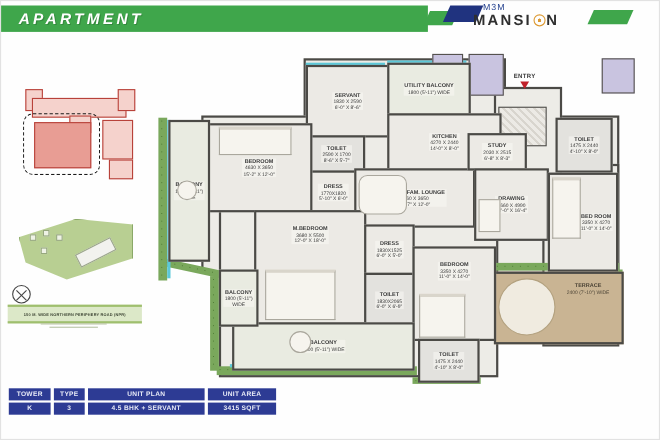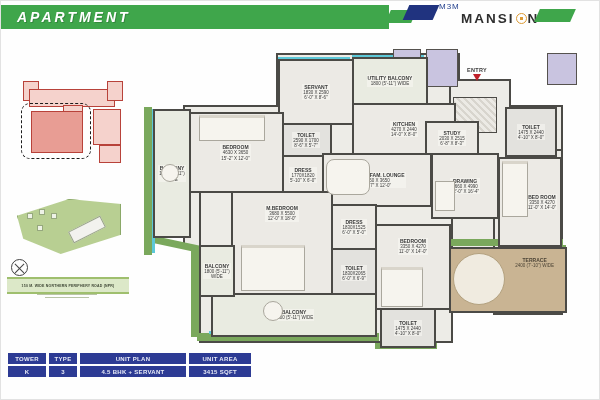--- a/index.html
+++ b/index.html
@@ -11,21 +11,21 @@
   .topbar{position:absolute;left:0;top:4px;width:388px;height:24px;background:#3fa64b;
           display:flex;align-items:center;}
   .topbar .title{color:#fff;font-weight:bold;font-style:italic;font-size:14px;
                  letter-spacing:3px;margin-left:16px;text-shadow:1px 1px 0 rgba(0,0,0,.18);}
   .para{position:absolute;transform:skewX(-24deg);}
   .para-a{left:387px;top:9px;width:26px;height:13px;background:#3fa64b;}
   .para-b{left:405px;top:4px;width:30px;height:15px;background:#20337f;}
   .para-c{left:536px;top:8px;width:36px;height:13px;background:#3fa64b;}
   .logo-m3m{position:absolute;left:438px;top:1px;font-size:8px;font-weight:normal;
             color:#24418e;letter-spacing:1px;}
-  .logo-name{position:absolute;left:460px;top:10px;font-size:13.5px;font-weight:bold;
+  .logo-name{position:absolute;left:429px;top:10px;font-size:13.5px;font-weight:bold;
              color:#2f2f2f;letter-spacing:2px;white-space:nowrap;}
   .flower{display:inline-block;width:9px;height:9px;border:1.6px solid #dd9a33;border-radius:50%;
           background:radial-gradient(circle,#dd9a33 25%,transparent 28%);margin:0 1px -1px 1px;}
 
   
   .keyplan{position:absolute;left:14px;top:58px;width:110px;height:132px;}
   .ku{position:absolute;background:#f5d2cc;border:1px solid #b8423a;}
   .ku.hl{background:#e89d94;}
   .key-dash{position:absolute;left:6px;top:44px;width:68px;height:54px;border:1.6px dashed #1a1a1a;
             border-radius:9px;}

